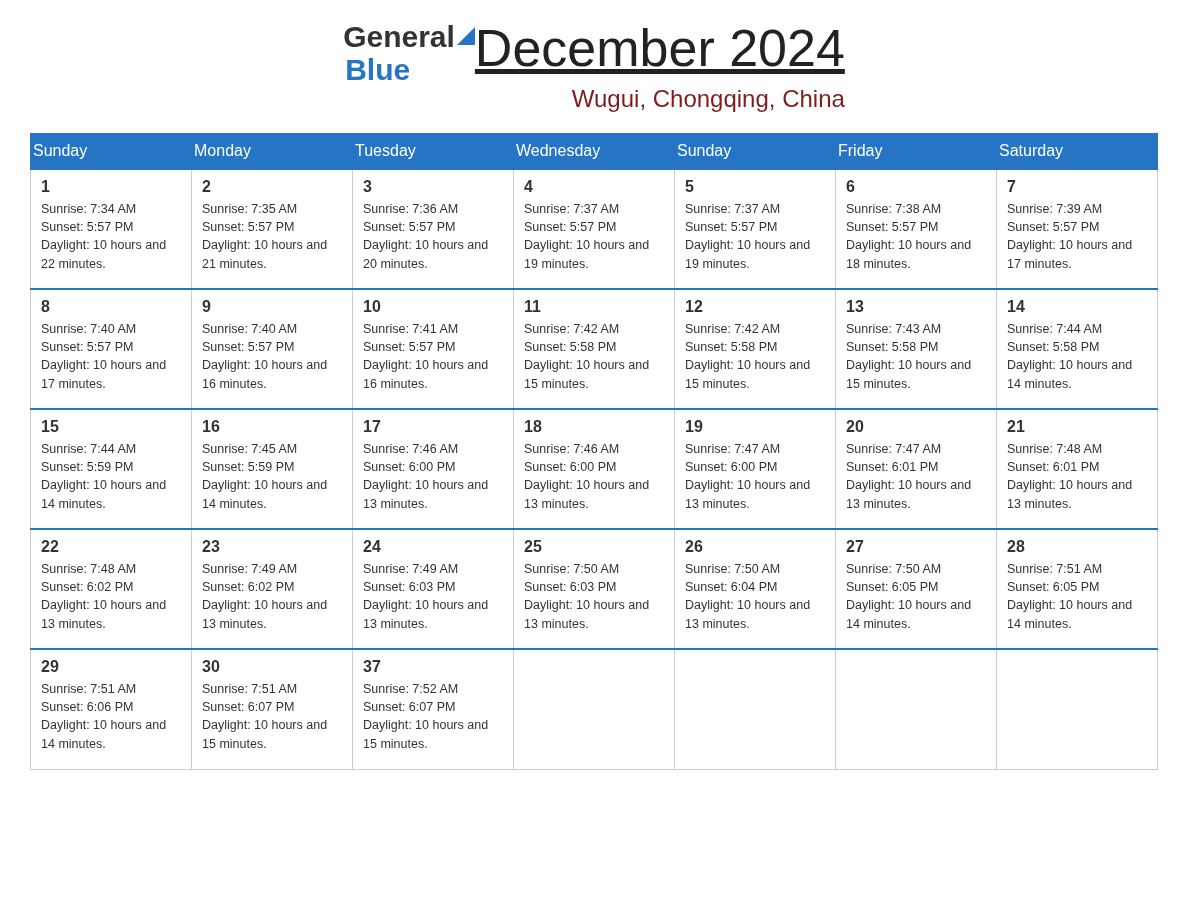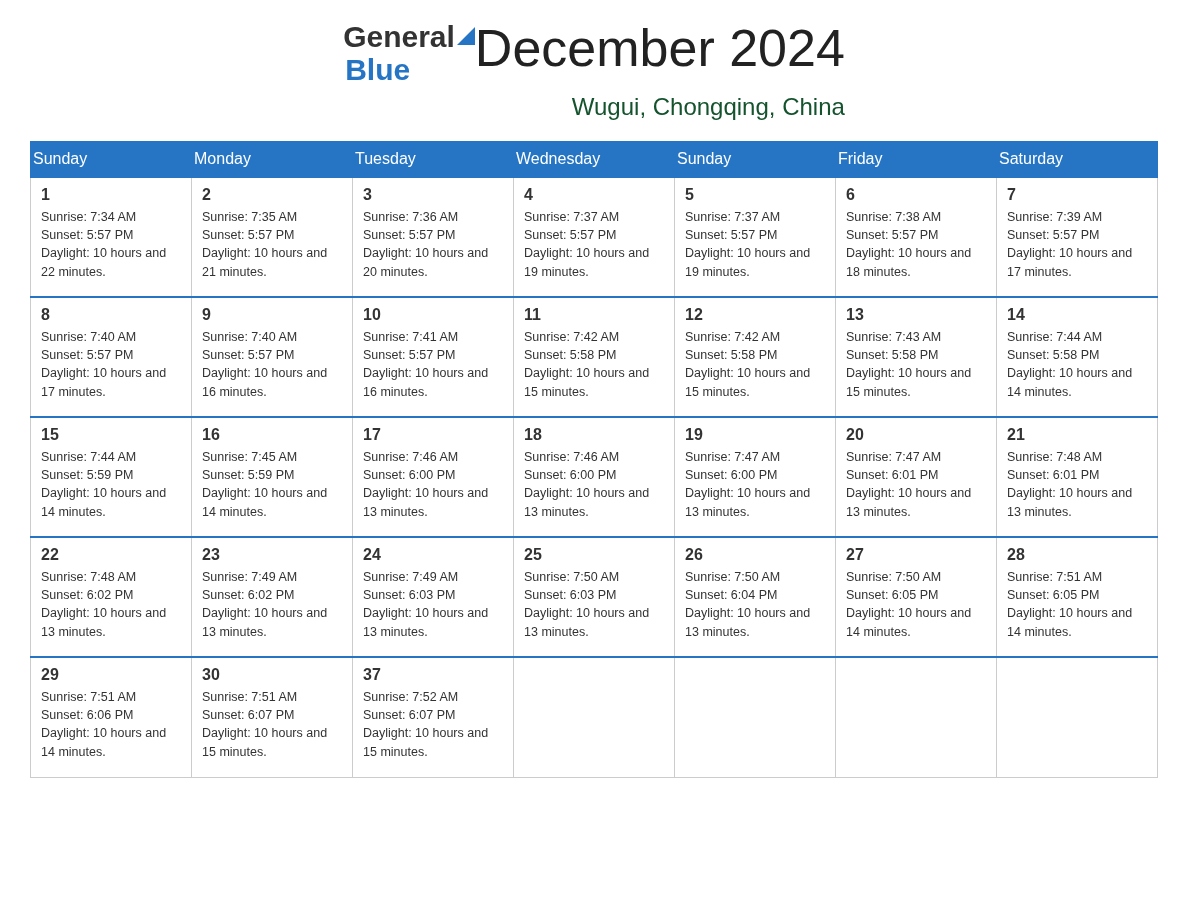--- a/index.html
+++ b/index.html
@@ -17,26 +17,27 @@
       margin-bottom: 20px;
     }
     .title-section {
       text-align: right;
     }
     .month-title {
       font-size: 52px;
       font-weight: normal;
       color: #222;
       line-height: 1.1;
+      text-decoration: underline;
     }
     .location-title {
       font-size: 24px;
-      color: #14532d;
+      color: #7f1d1d;
       font-weight: normal;
-      margin-top: 16px;
+      margin-top: 8px;
     }
 
     table {
       width: 100%;
       border-collapse: collapse;
       table-layout: fixed;
     }
     thead tr {
       background-color: #2575c4;
     }

